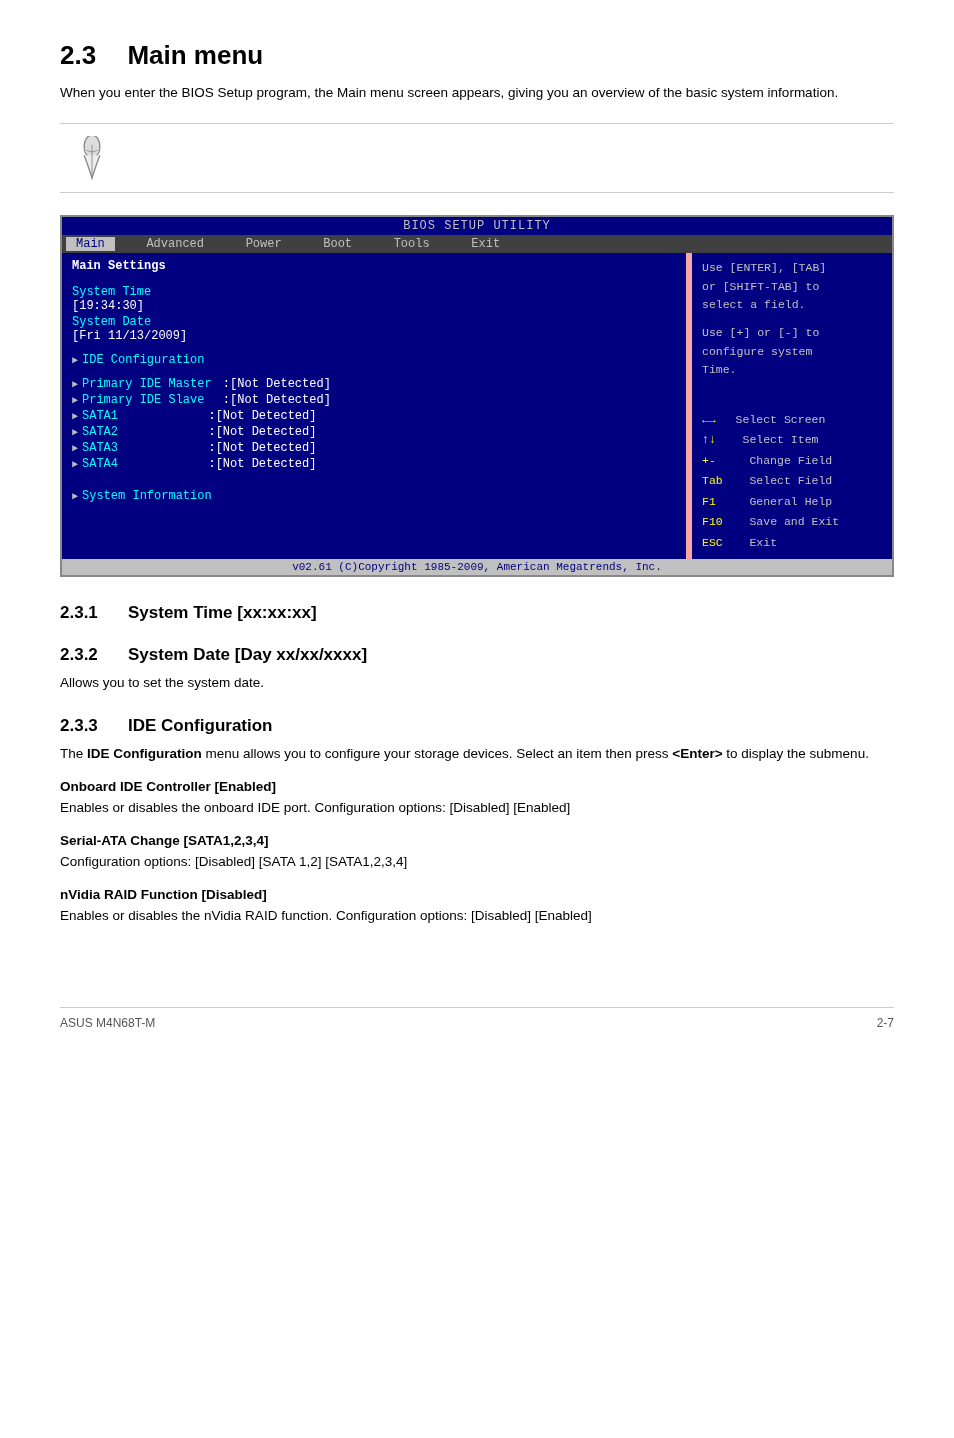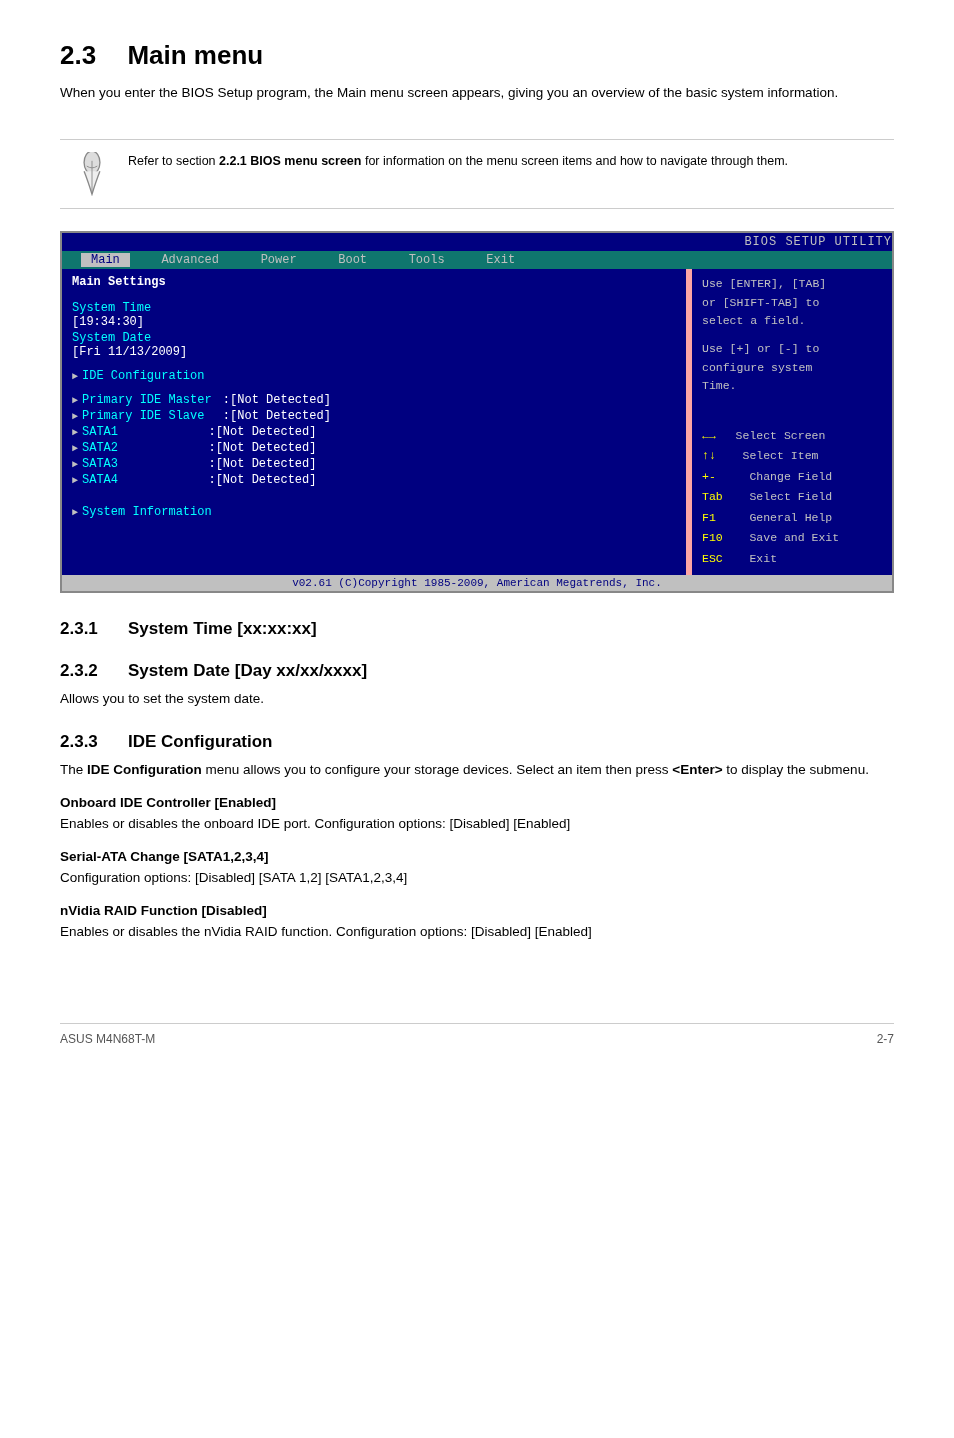--- a/index.html
+++ b/index.html
@@ -19,21 +19,21 @@
       font-weight: bold;
       margin-bottom: 12px;
       border-bottom: none;
     }
     .section-heading .num {
       margin-right: 24px;
     }
 
     .intro-text {
       font-size: 13.5px;
-      margin-bottom: 36px;
+      margin-bottom: 20px;
       line-height: 1.5;
     }
 
     
     .note-box {
       display: flex;
       align-items: flex-start;
       border-top: 1px solid #ccc;
       border-bottom: 1px solid #ccc;
       padding: 12px 10px;
@@ -65,31 +65,31 @@
       font-family: 'Courier New', Courier, monospace;
       font-size: 12px;
       padding: 0;
       margin-bottom: 26px;
       border: 2px solid #888;
       width: 100%;
     }
     .bios-title-bar {
       background: #000080;
       color: #c0c0c0;
-      text-align: right;
+      text-align: center;
       padding: 2px 0;
       font-family: 'Courier New', Courier, monospace;
       font-size: 12px;
       letter-spacing: 1px;
     }
     .bios-menu-bar {
-      background: #0f766e;
-      color: #c0c0c0;
-      display: flex;
-      padding: 2px 19px;
+      background: #404040;
+      color: #c0c0c0;
+      display: flex;
+      padding: 2px 4px;
       gap: 0;
       font-family: 'Courier New', Courier, monospace;
       font-size: 12px;
     }
     .bios-menu-item {
       padding: 0 10px;
       cursor: pointer;
     }
     .bios-menu-item.active {
       background: #c0c0c0;
@@ -202,23 +202,20 @@
 <div class="note-box">
   <div class="note-icon">
 
     <svg viewBox="0 0 38 50" fill="none" xmlns="http://www.w3.org/2000/svg">
       <ellipse cx="19" cy="12" rx="9" ry="13" stroke="#888" stroke-width="1.5" fill="#ddd"></ellipse>
       <path d="M10 22 Q14 32 19 48 Q24 32 28 22" stroke="#888" stroke-width="1.5" fill="#eee"></path>
       <line x1="19" y1="10" x2="19" y2="46" stroke="#888" stroke-width="1"></line>
       <path d="M13 16 Q19 20 25 16" stroke="#888" stroke-width="1" fill="none"></path>
     </svg>
   </div>
-  <div class="note-text">
-    <span>Refer to section </span><strong>2.2.1 BIOS menu screen</strong><span> for information on the menu screen items and how to navigate through them.</span>
-  </div>
 </div>
 
 <div class="bios-screen">
   <div class="bios-title-bar">BIOS SETUP UTILITY</div>
   <div class="bios-menu-bar">
     <span class="bios-menu-item active">Main</span>
     <span class="bios-menu-item">&nbsp;&nbsp;&nbsp;Advanced</span>
     <span class="bios-menu-item">&nbsp;&nbsp;&nbsp;Power</span>
     <span class="bios-menu-item">&nbsp;&nbsp;&nbsp;Boot</span>
     <span class="bios-menu-item">&nbsp;&nbsp;&nbsp;Tools</span>

